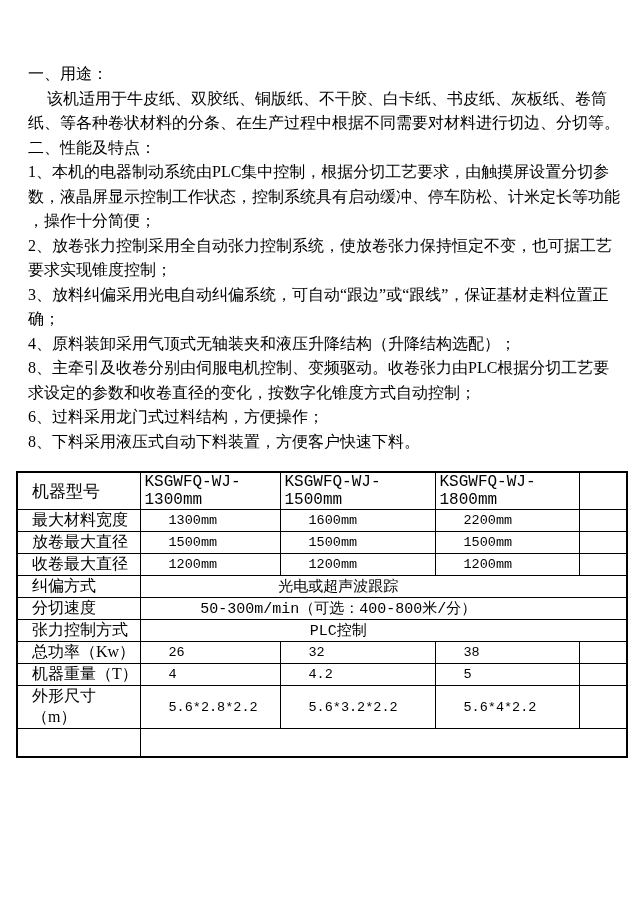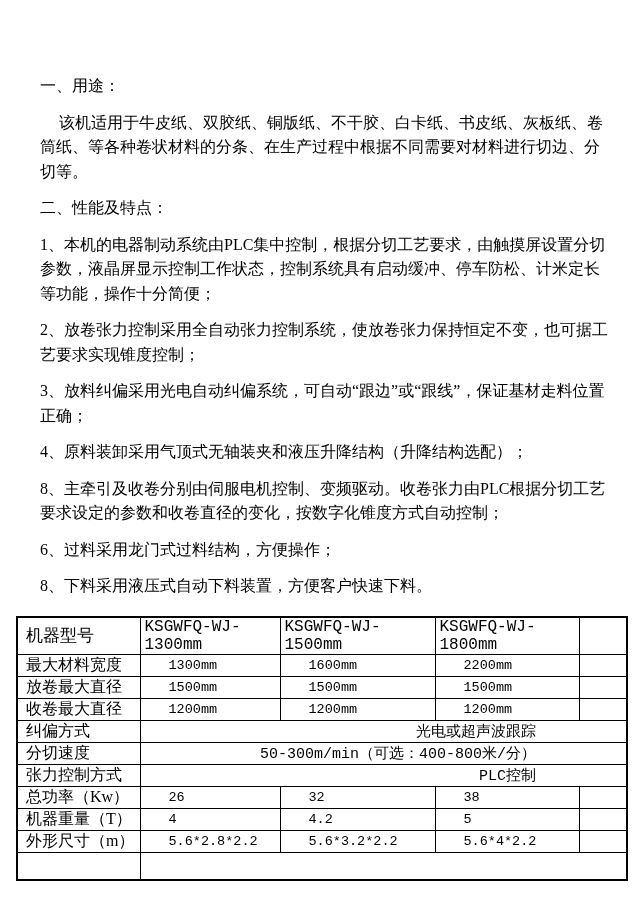--- a/index.html
+++ b/index.html
@@ -13,21 +13,21 @@
     color: #000;
     font-family: "Liberation Serif", "DejaVu Serif", serif;
     overflow: hidden;
   }
   * { box-sizing: border-box; }
 
   .doc {
     padding: 62px 19px 0 28px;
   }
   .doc p {
-    margin: 12px;
+    margin: 0;
     font-size: 16px;
     line-height: 24.5px;
     line-break: anywhere;
     word-break: break-all;
   }
   .indent {
     text-indent: 19px;
   }
 
   table.spec-table {
@@ -42,37 +42,37 @@
     padding: 0;
     vertical-align: middle;
     overflow: hidden;
   }
   .spec-table tr { height: 20px; }
   .spec-table tr.hdr-row { height: 35px; }
   .spec-table tr.last-row { height: 28px; }
 
   td.lbl {
     font-size: 16px;
-    padding-left: 8px;
+    padding-left: 14px;
   }
   tr.hdr-row td.lbl {
     font-size: 17px;
   }
   td.model {
     font-family: "Liberation Mono", "DejaVu Sans Mono", monospace;
     font-size: 16px;
     padding-left: 4px;
   }
   td.val {
     font-family: "Liberation Mono", "DejaVu Sans Mono", monospace;
     font-size: 13.5px;
     padding-left: 28px;
   }
   td.merged {
-    text-align: right;
+    text-align: center;
     font-family: "Liberation Mono", "DejaVu Sans Mono", monospace;
     font-size: 15px;
     padding-right: 90px;
   }
 </style>
 </head>
 <body>
 
 <div class="doc">
   <p>一、用途：</p>

